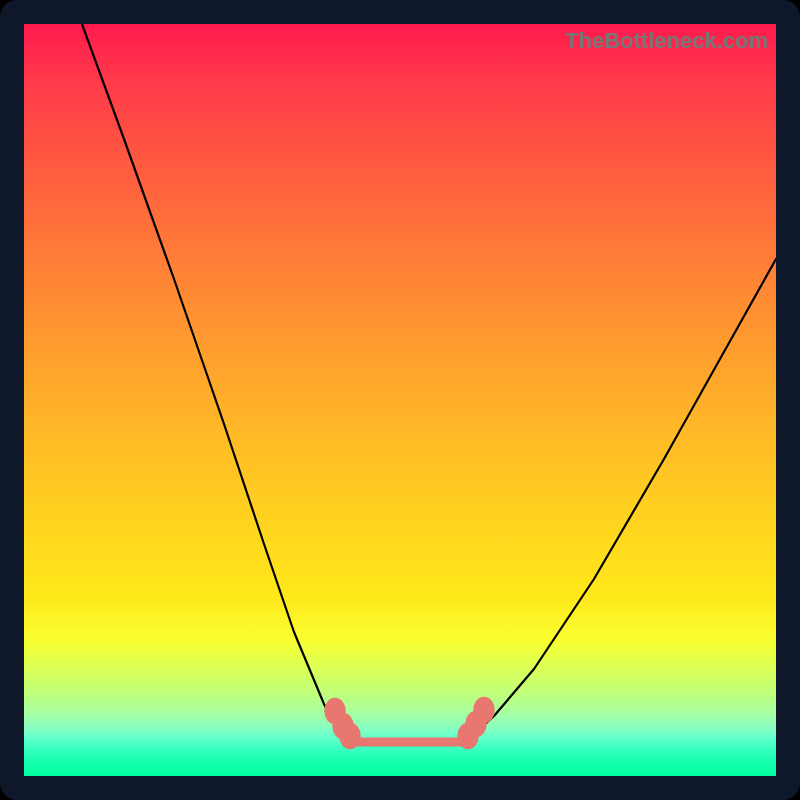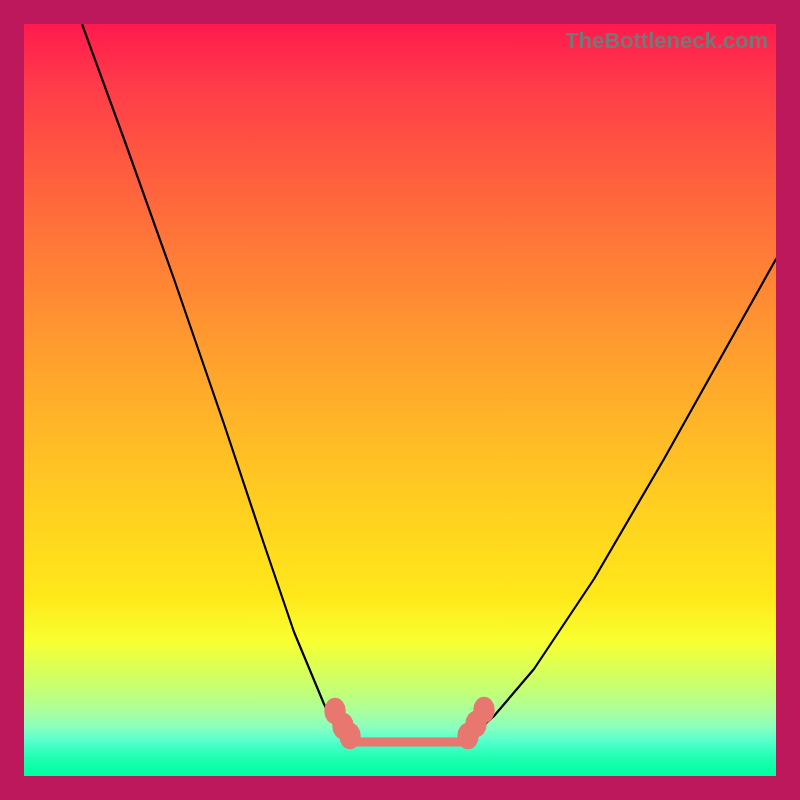--- a/index.html
+++ b/index.html
@@ -8,21 +8,22 @@
     width: 800px;
     height: 800px;
     background: #000;
     overflow: hidden;
     font-family: Arial, Helvetica, sans-serif;
   }
   .frame {
     position: relative;
     width: 800px;
     height: 800px;
-    background: #be185d;
+    background: #0f172a;
+    border-radius: 17px;
   }
   .plot {
     position: absolute;
     left: 24px;
     top: 24px;
     width: 752px;
     height: 752px;
     overflow: hidden;
     background: linear-gradient(
       to bottom,

